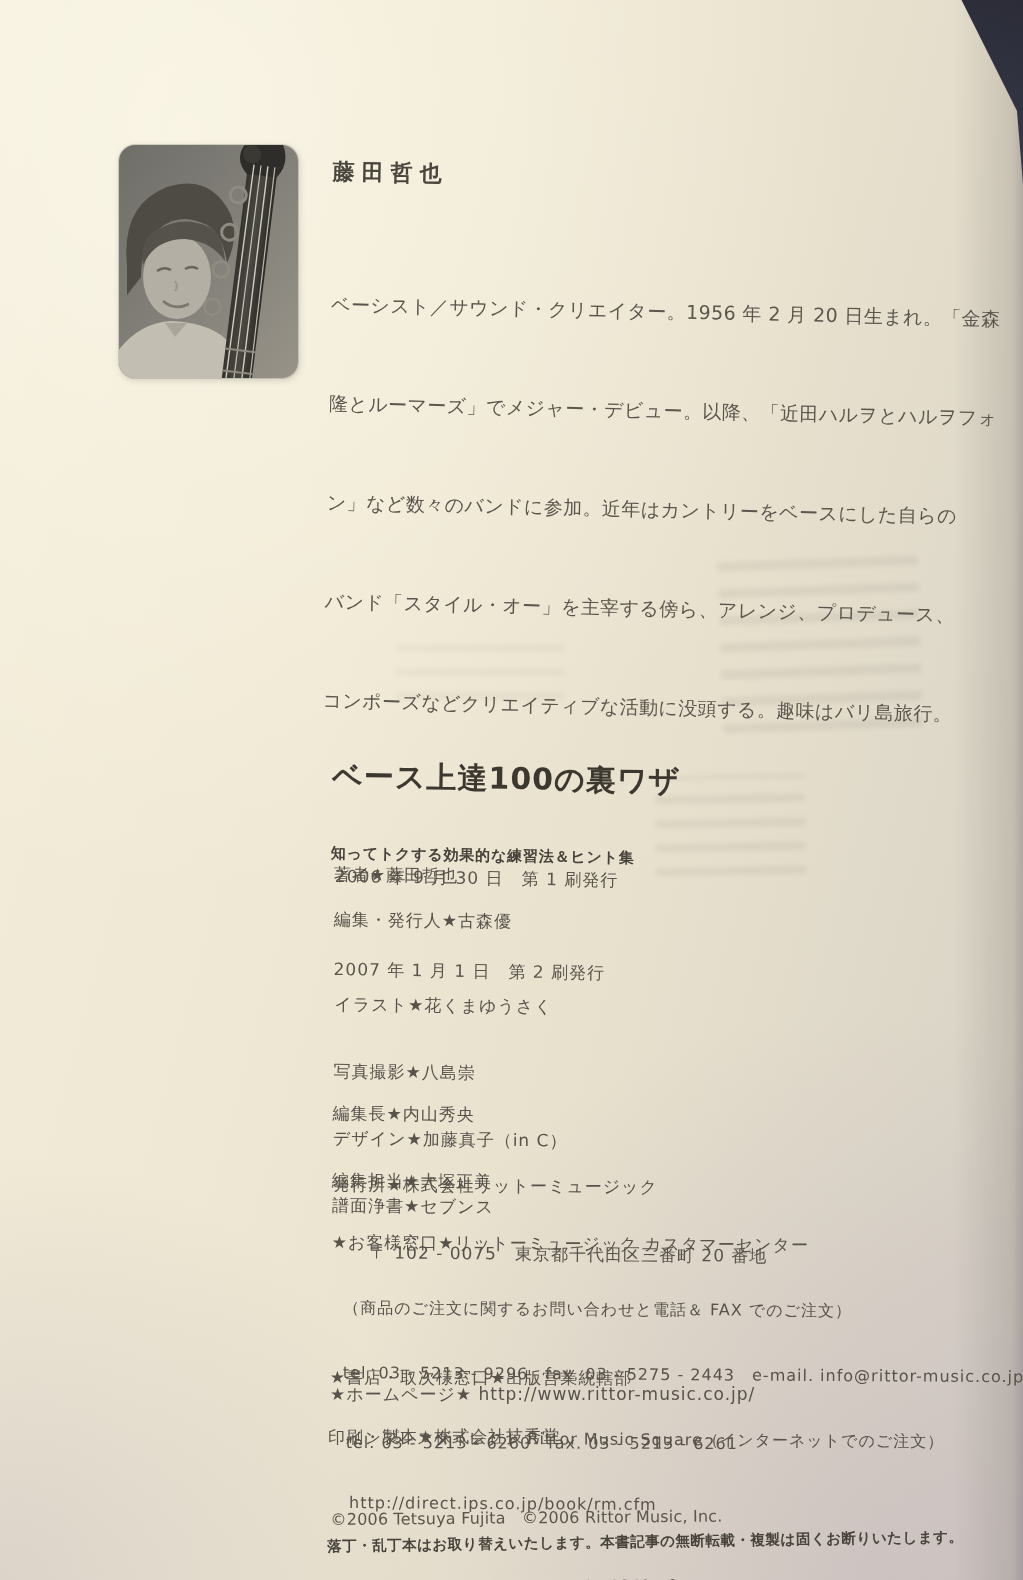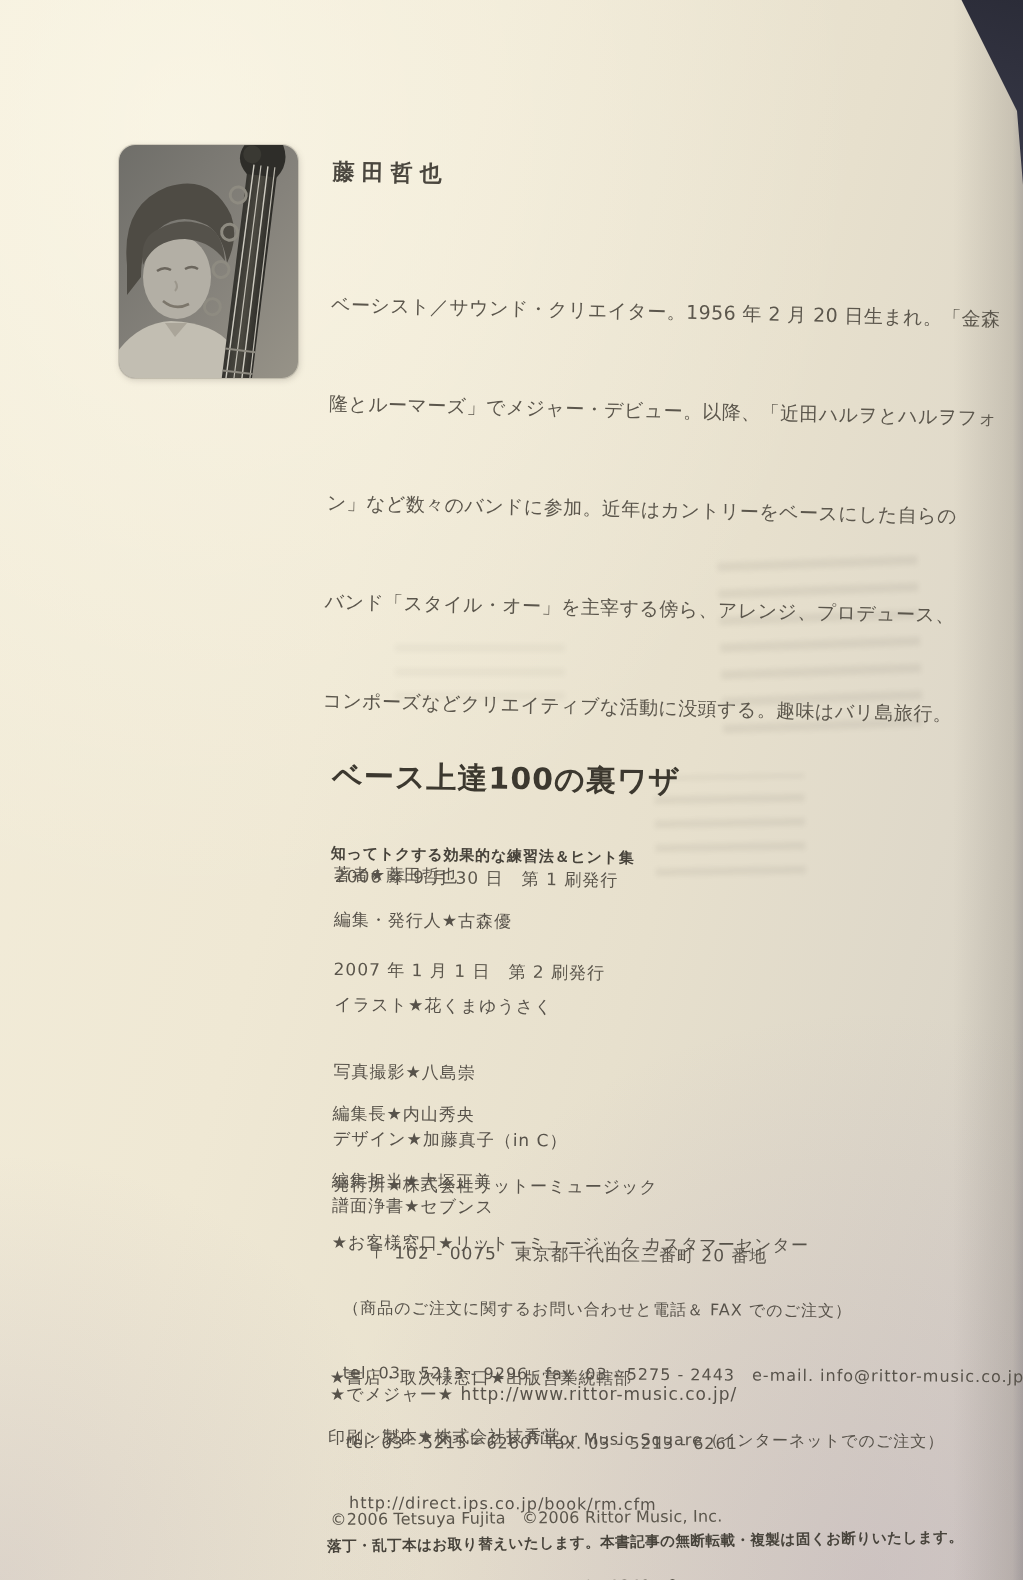--- a/index.html
+++ b/index.html
@@ -170,21 +170,21 @@
     <div class="small" style="margin-left:12px;">tel. 03 - 5213 - 9296　fax. 03 - 5275 - 2443　e-mail. info@rittor-music.co.jp</div>
     <div class="small" style="margin-left:17px;">インプレスダイレクト Rittor Music Square（インターネットでのご注文）</div>
     <div class="small" style="margin-left:19px;">http://direct.ips.co.jp/book/rm.cfm</div>
   </div>
 
   <div class="t group cl bookstore" style="left:330px;top:1325px;transform:rotate(.15deg);">
     <div>★書店・取次様窓口★出版営業統轄部</div>
     <div class="small" style="margin-left:16px;">tel. 03 - 5213 - 6260　fax. 03 - 5213 - 6261</div>
   </div>
 
-  <div class="t group cl" style="left:330px;top:1383px;">★でメジャー★ http://www.rittor-music.co.jp/</div>
+  <div class="t group cl" style="left:330px;top:1383px;">★ホームページ★ http://www.rittor-music.co.jp/</div>
 
   <div class="t group cl" style="left:328px;top:1426px;transform:rotate(-.3deg);">印刷・製本★株式会社技秀堂</div>
 
   <div class="t group copyright" style="left:330px;top:1462px;transform:rotate(-.5deg);">
     <div>©2006 Tetsuya Fujita　©2006 Rittor Music, Inc.</div>
     <div>Printed in Japan　978 - 4 - 8456 - 1341 - 0</div>
   </div>
 
   <div class="t notice">落丁・乱丁本はお取り替えいたします。本書記事の無断転載・複製は固くお断りいたします。</div>
 </div>

